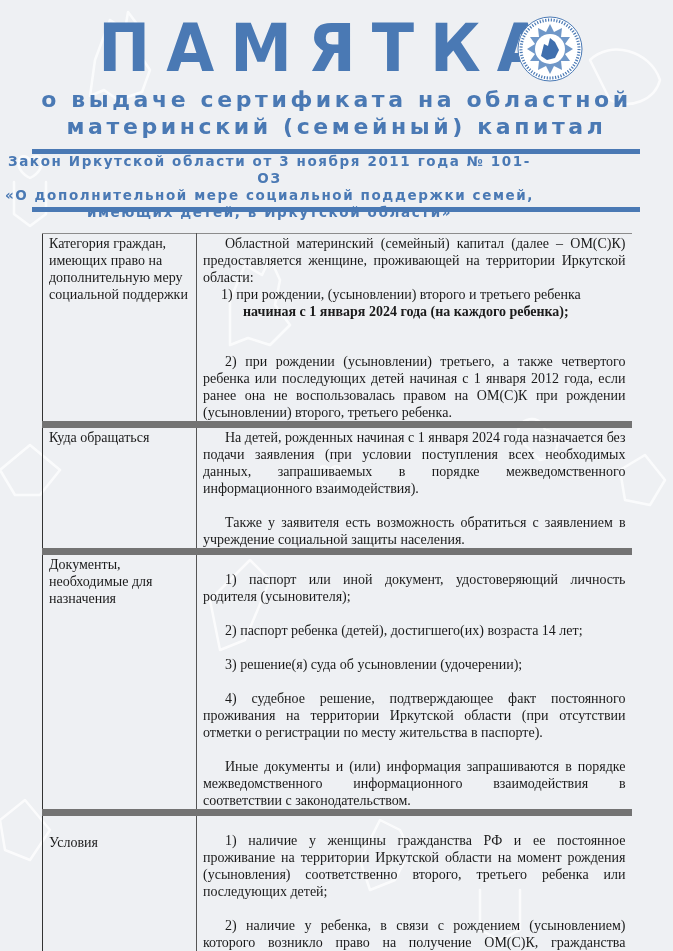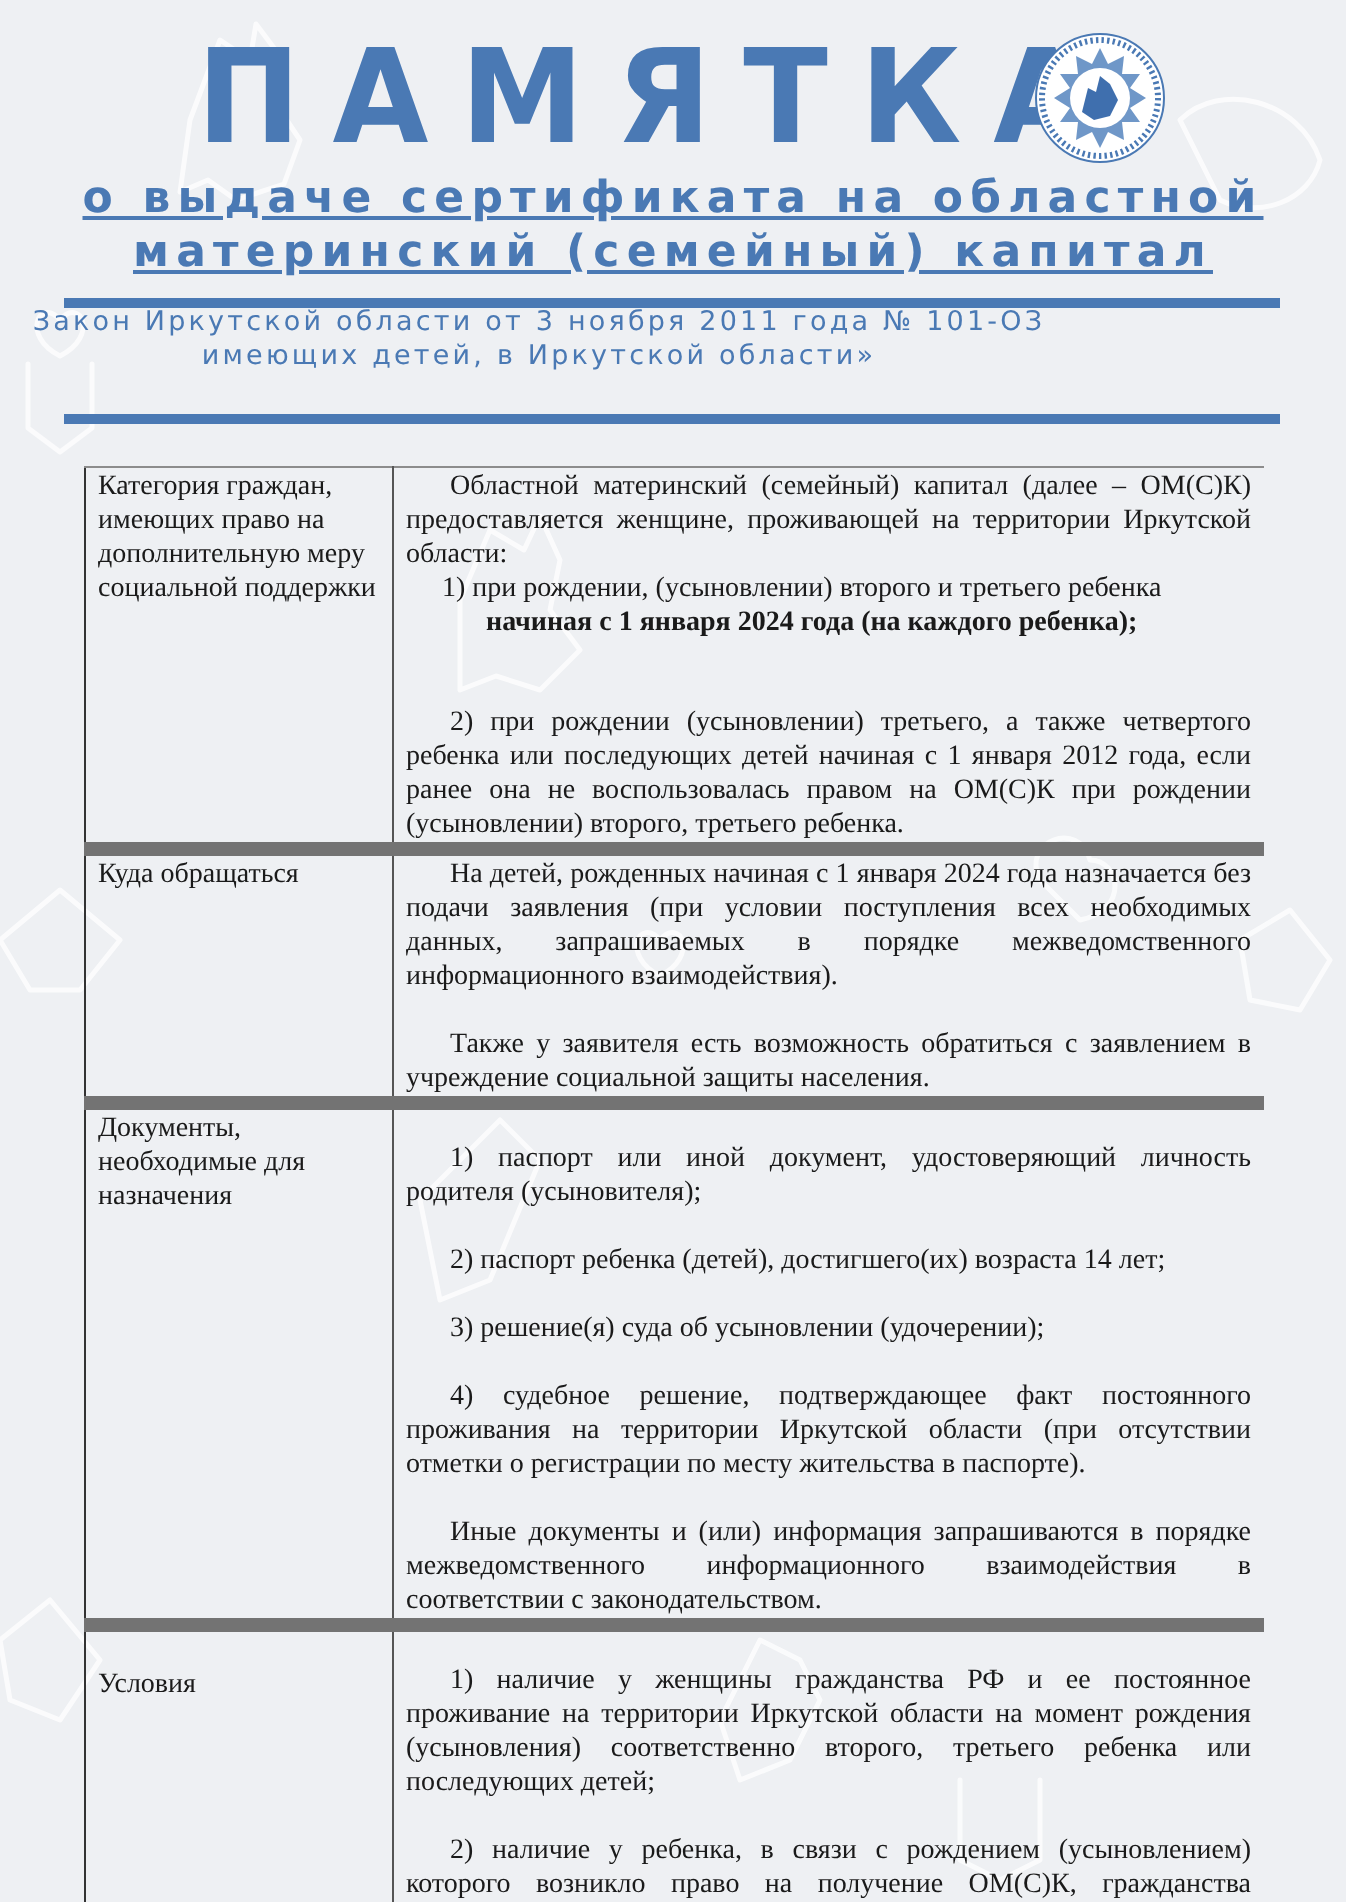--- a/index.html
+++ b/index.html
@@ -21,28 +21,28 @@
     padding-left: 0;
   }
   .title span { display: inline-block; margin-left: -14px; }
   .emblem {
     position: absolute; left: 517px; top: 16px; width: 66px; height: 66px;
   }
   .subtitle {
     position: absolute; left: 0; width: 673px; top: 86px;
     font-family: "DejaVu Sans", sans-serif; font-weight: bold;
     font-size: 22px; letter-spacing: 3.6px; color: #4a79b4;
-    line-height: 27px; text-align: center; text-decoration: underline;
+    line-height: 27px; text-align: center;
   }
   .rule { position: absolute; left: 32px; width: 608px; height: 5px; background: #4a79b4; }
   .rule.top { top: 149px; }
   .rule.bottom { top: 207px; }
   .law {
     position: absolute; left: 0; width: 539px; top: 153px;
-    font-family: "DejaVu Sans", sans-serif; font-weight: normal;
+    font-family: "DejaVu Sans", sans-serif; font-weight: bold;
     font-size: 13.5px; letter-spacing: 1.6px; color: #4a79b4;
     line-height: 17px; text-align: center;
   }
   table.info {
     position: absolute; left: 42px; top: 233px; width: 589px;
     border-collapse: collapse; table-layout: fixed;
     font-family: "Liberation Serif", serif; font-size: 14px; line-height: 17px;
     color: #1a1a1a;
   }
   table.info col.c1 { width: 154px; }
@@ -96,20 +96,21 @@
   </svg>
 
   <div class="subtitle">
     <div>о выдаче сертификата на областной</div>
     <div>материнский (семейный) капитал</div>
   </div>
 
   <div class="rule top"></div>
   <div class="law">
     <div>Закон Иркутской области от 3 ноября 2011 года № 101-ОЗ</div>
+    <div>«О дополнительной мере социальной поддержки семей,</div>
     <div>имеющих детей, в Иркутской области»</div>
   </div>
   <div class="rule bottom"></div>
 </div>
 
 <table class="info">
   <colgroup>
       <col class="c1">
       <col class="c2">
     </colgroup>

